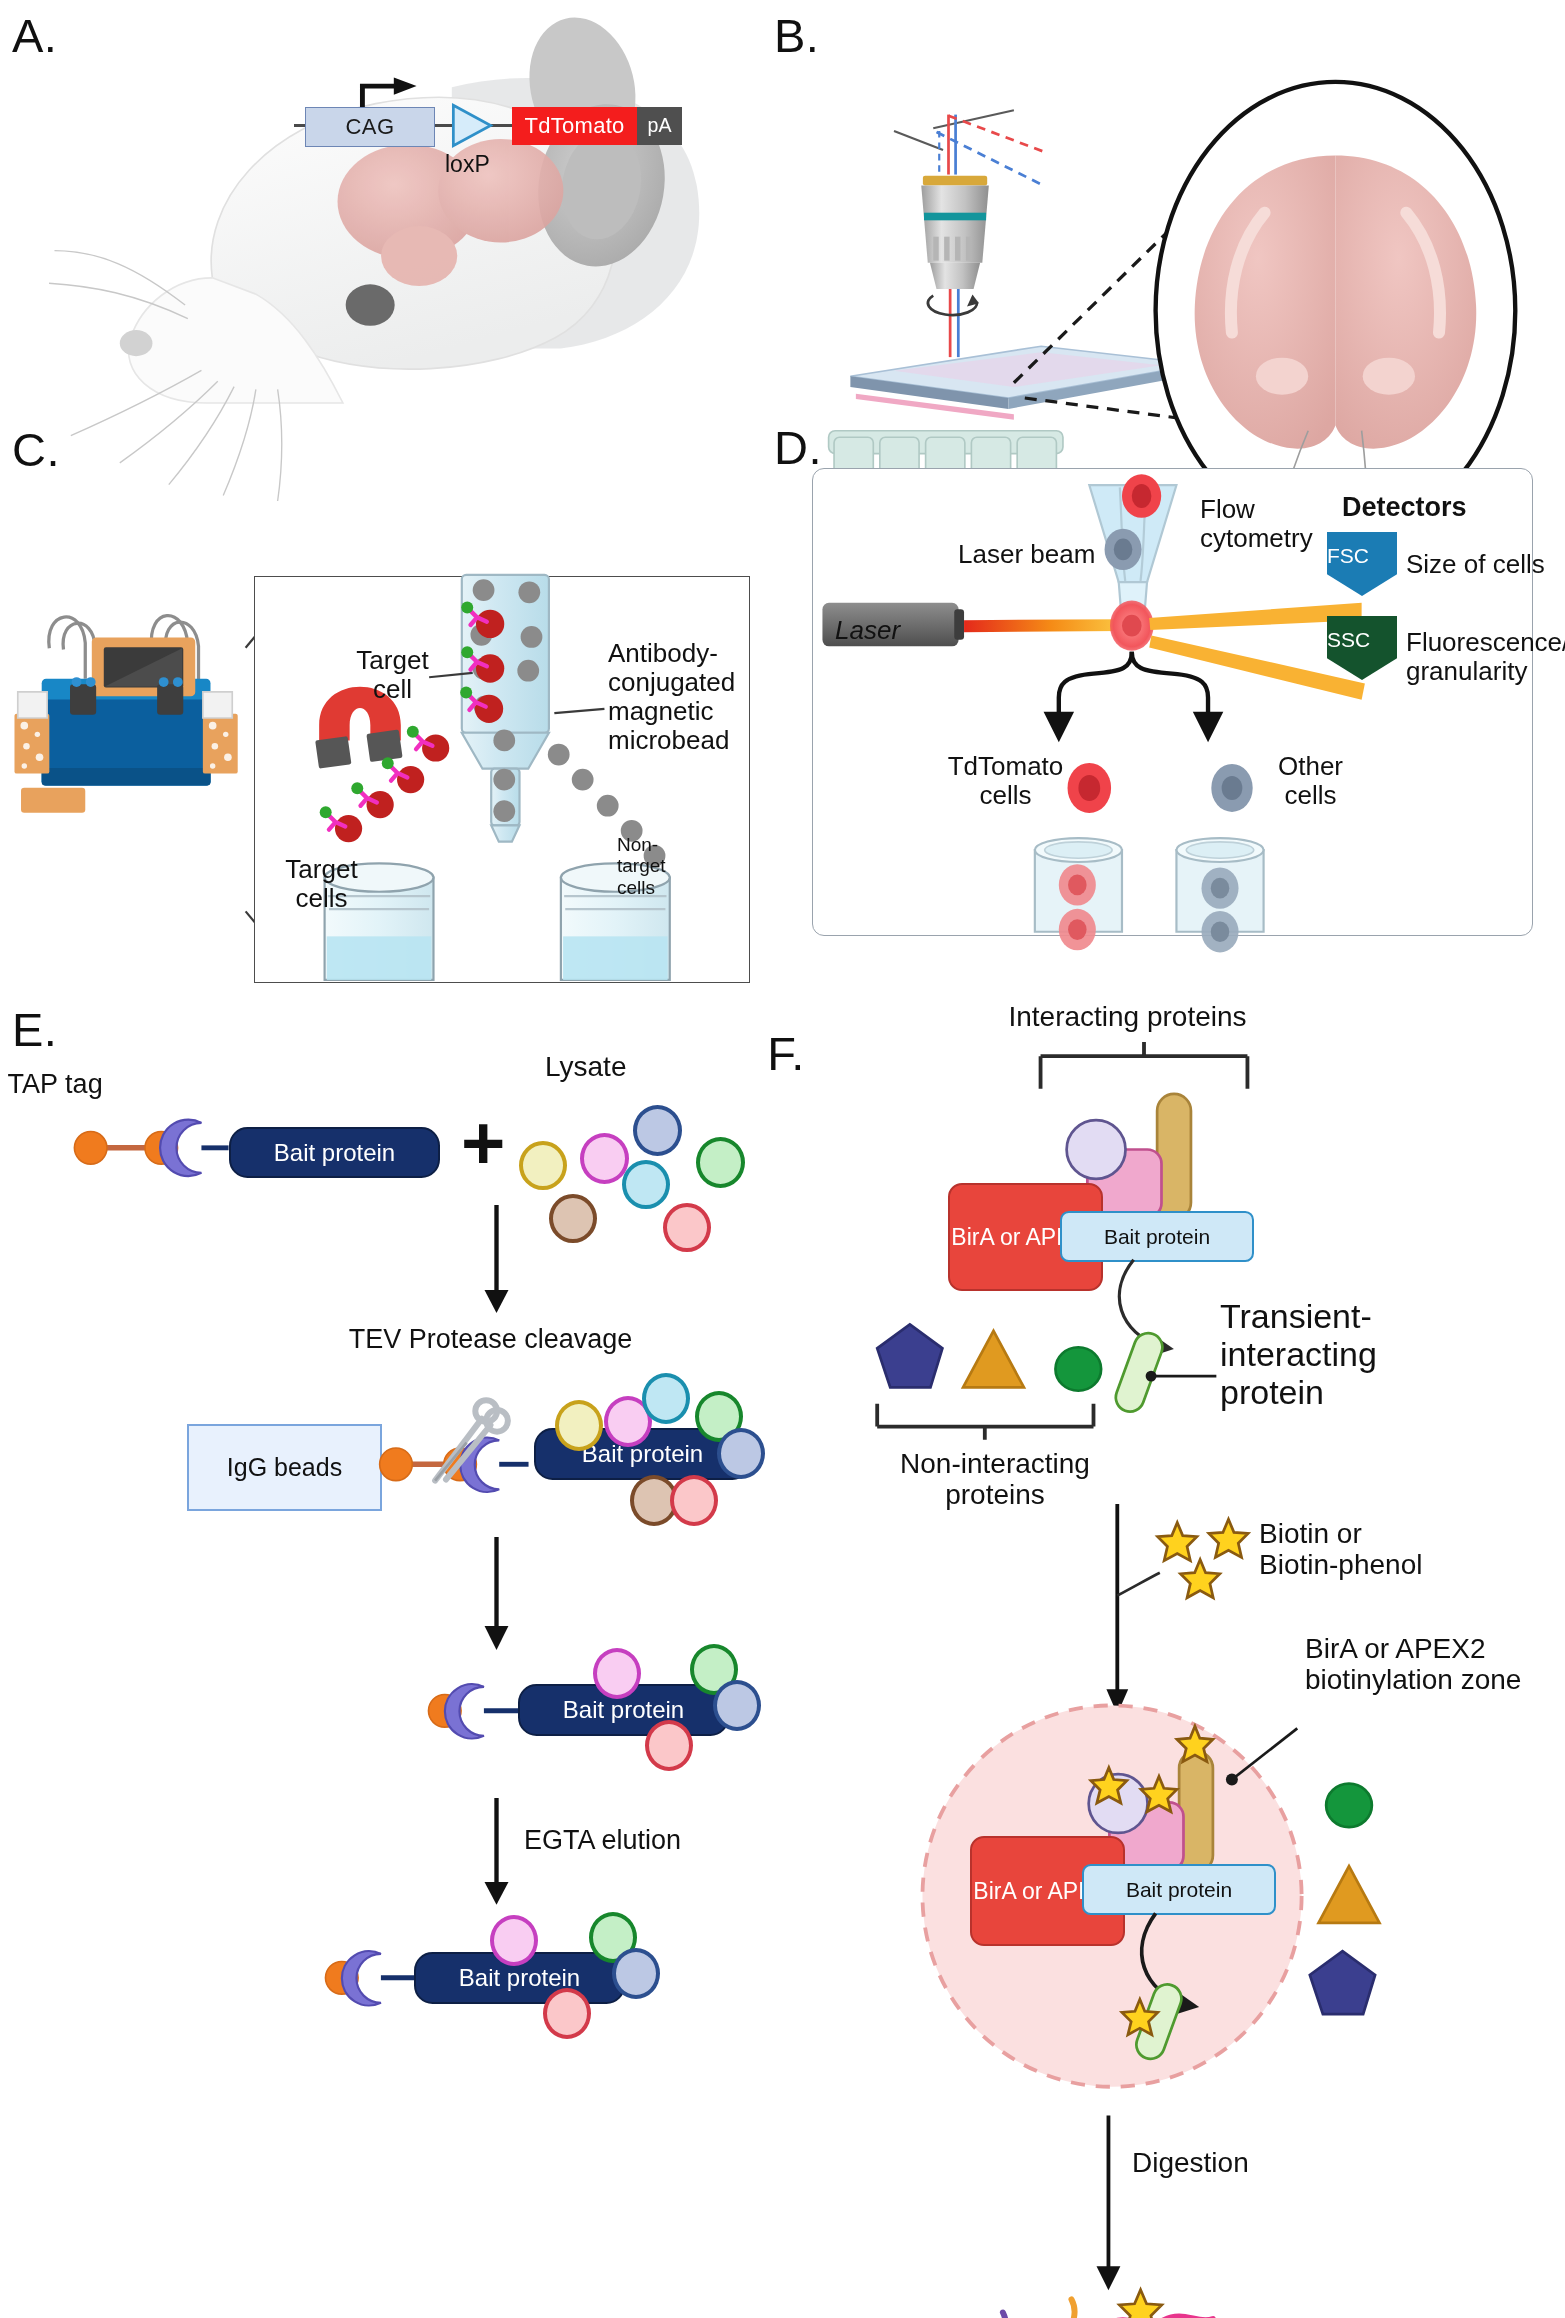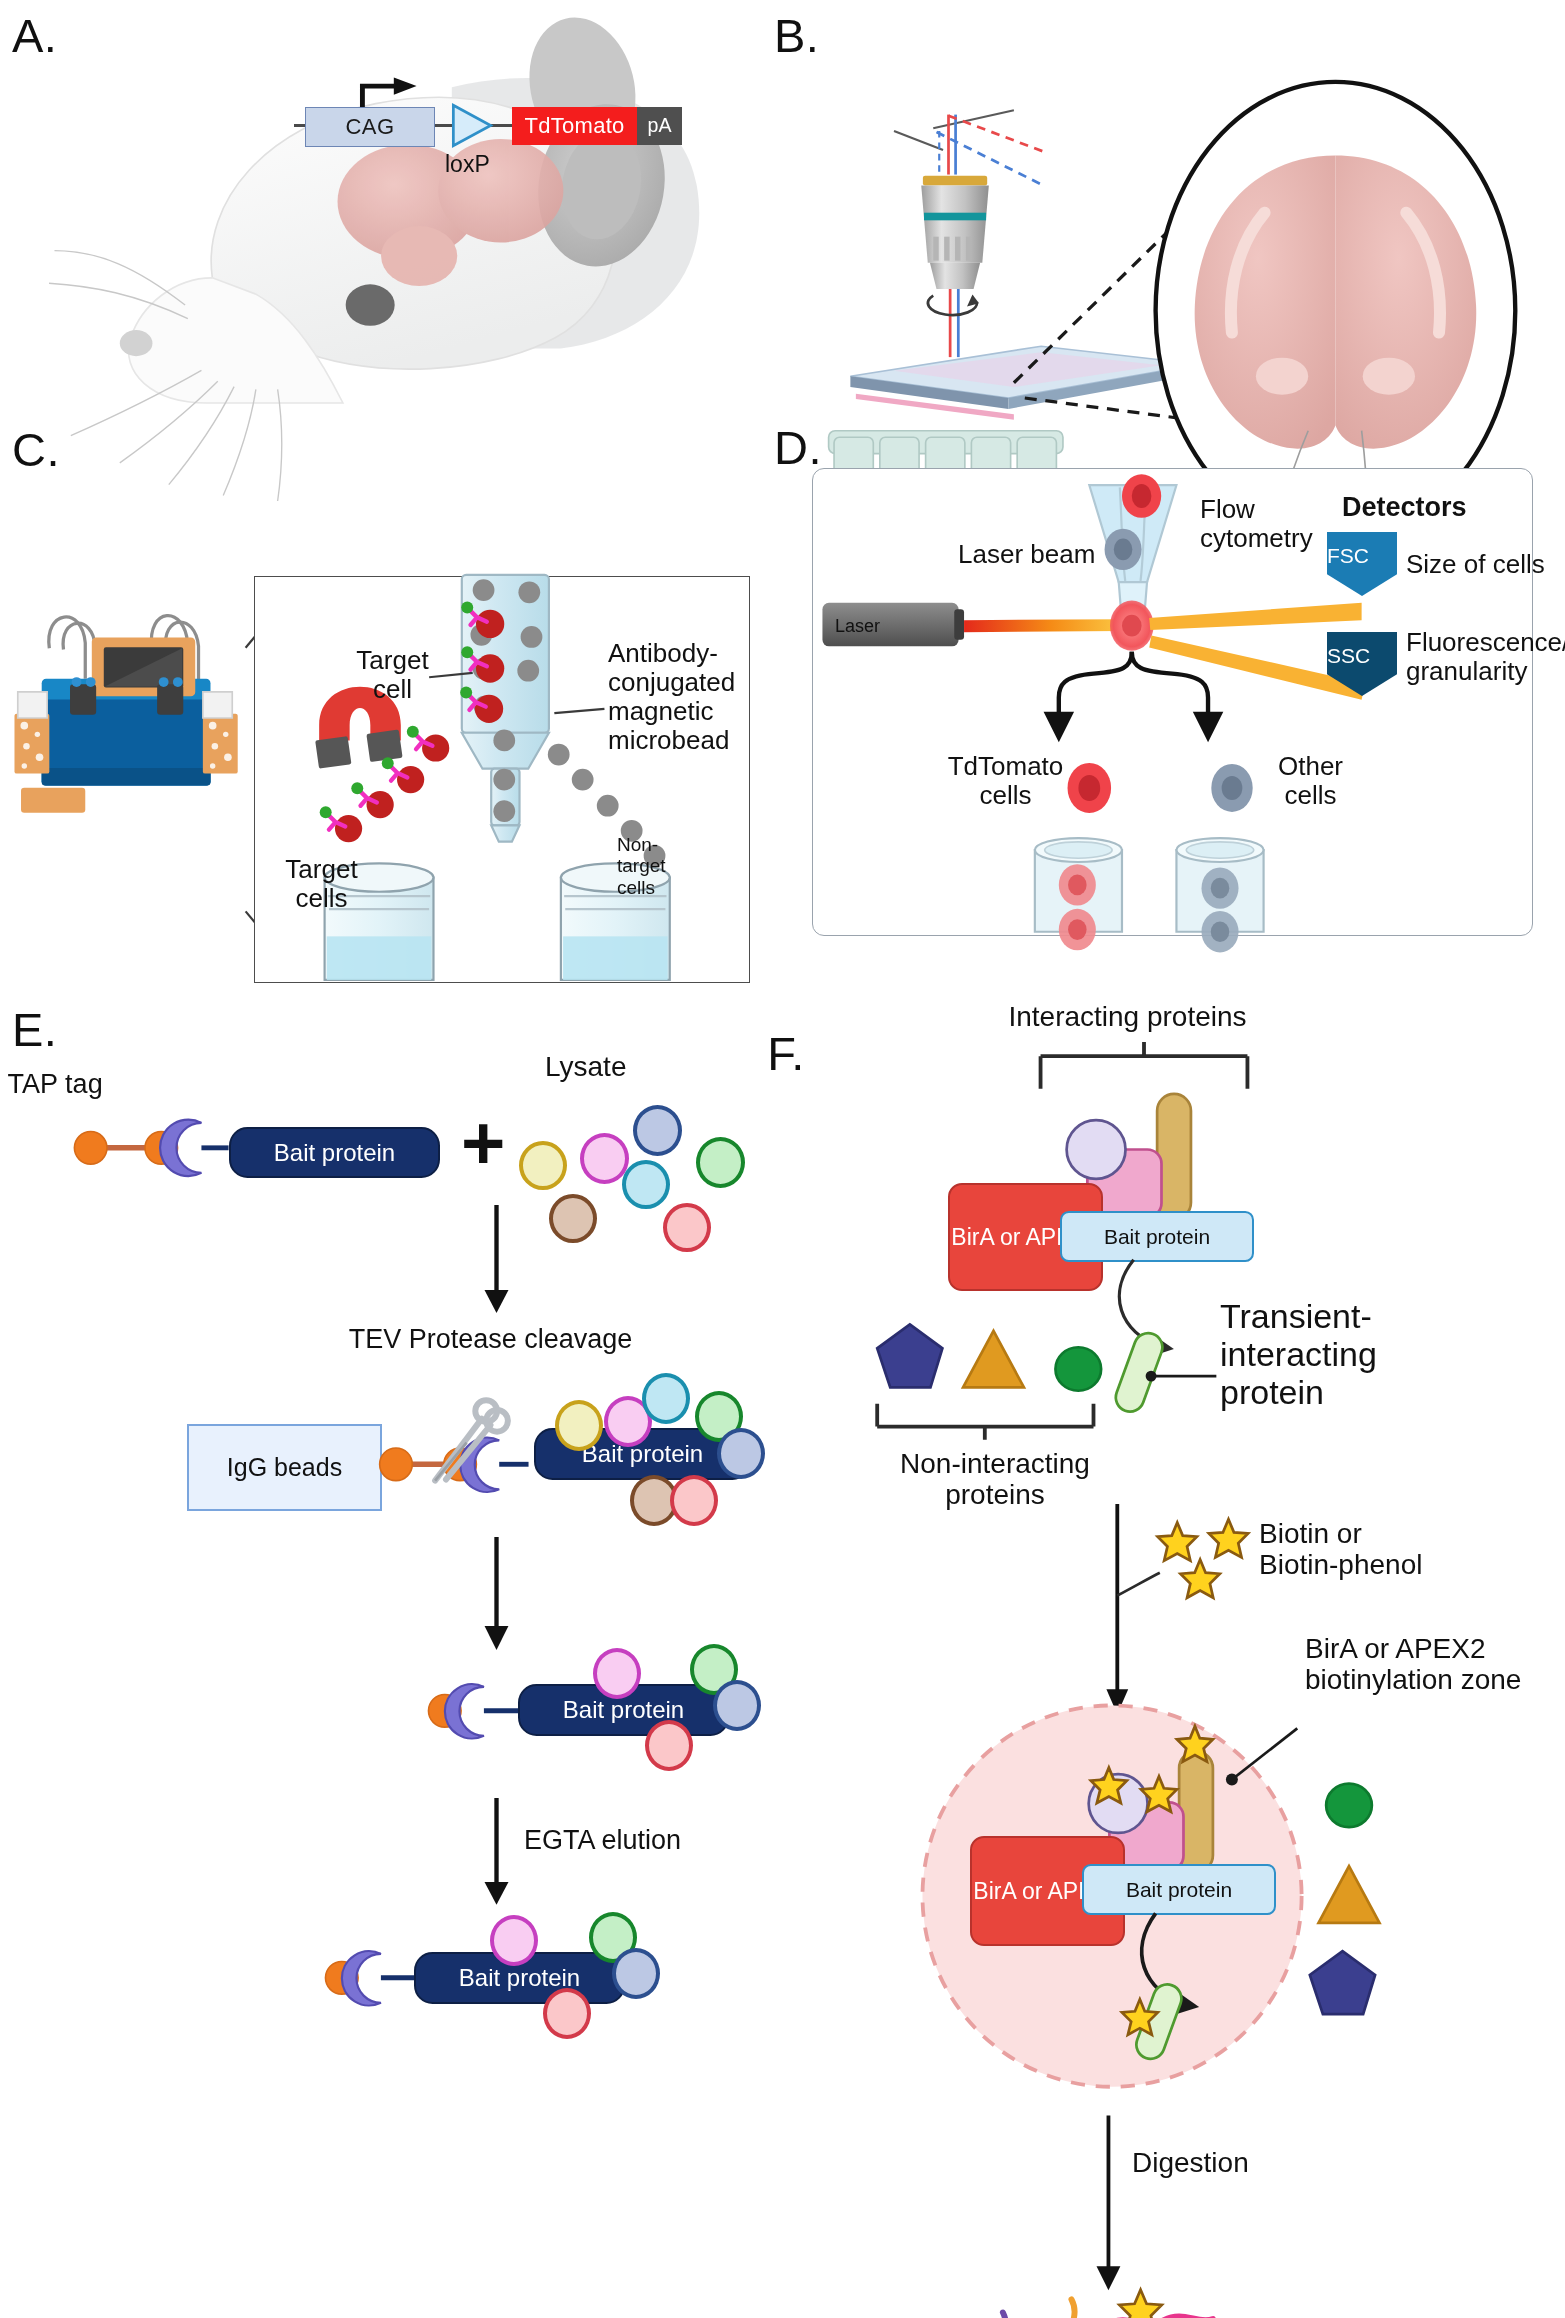--- a/index.html
+++ b/index.html
@@ -43,21 +43,21 @@
   .beadbox{position:absolute;background:#e8f1fd;border:2.2px solid #7aa5dd;
            display:flex;align-items:center;justify-content:center;text-align:center;
            font-size:25px;color:#111;line-height:1.1;}
   .enzbox{position:absolute;background:#e8453c;border:2.2px solid #b8322c;border-radius:14px;
           display:flex;align-items:center;justify-content:center;text-align:center;
           color:#fff;font-size:23px;line-height:1.15;}
   .det{position:absolute;width:70px;height:64px;display:flex;align-items:flex-start;
        justify-content:flex-start;color:#fff;font-size:21px;padding-top:12px;box-sizing:border-box;
        clip-path:polygon(0 0,100% 0,100% 66%,50% 100%,0 66%);}
   .det.fsc{background:#1b7cb4;}
-  .det.ssc{background:#0c4a6e;margin-top:16px;}
+  .det.ssc{background:#14532d;}
 
   .lysate-c{position:absolute;border-radius:50%;}
 </style>
 </head>
 <body>
 
 <div class="fig">
 
   <div class="panel" style="left:0;top:0;width:752px;height:414px;">
     <div class="plet" style="left:12px;top:12px;">A.</div>
@@ -491,21 +491,21 @@
         <ellipse cx="740" cy="760" rx="34" ry="38" fill="#9aabbd" opacity="0.92"></ellipse>
         <ellipse cx="740" cy="760" rx="17" ry="19" fill="#7a8b9d"></ellipse>
         <ellipse cx="740" cy="840" rx="34" ry="38" fill="#9aabbd" opacity="0.92"></ellipse>
         <ellipse cx="740" cy="840" rx="17" ry="19" fill="#7a8b9d"></ellipse>
       </g>
     </svg>
 
     <div class="lbl" style="left:448px;top:81px;font-size:26px;">Flow
 cytometry</div>
     <div class="lbl" style="left:206px;top:126px;font-size:26px;">Laser beam</div>
-    <div class="lbl" style="left:83px;top:202px;font-size:18px;">Laser</div>
+    <div class="lbl" style="left:83px;top:202px;font-size:26px;font-style:italic;">Laser</div>
     <div class="lbl b" style="left:590px;top:78px;font-size:27px;">Detectors</div>
 
     <div class="det fsc" style="left:575px;top:118px;">
       <span>FSC</span>
     </div>
     <div class="lbl" style="left:654px;top:136px;font-size:26px;">Size of cells</div>
 
     <div class="det ssc" style="left:575px;top:202px;">
       <span>SSC</span>
     </div>

